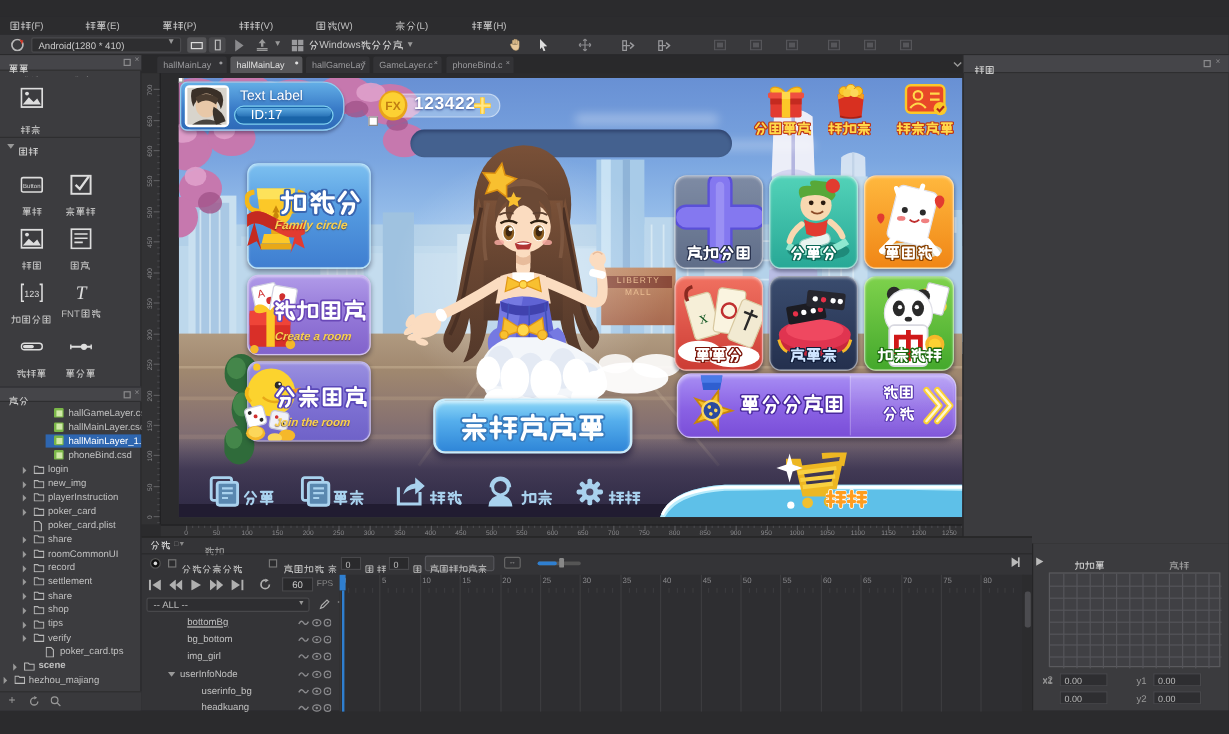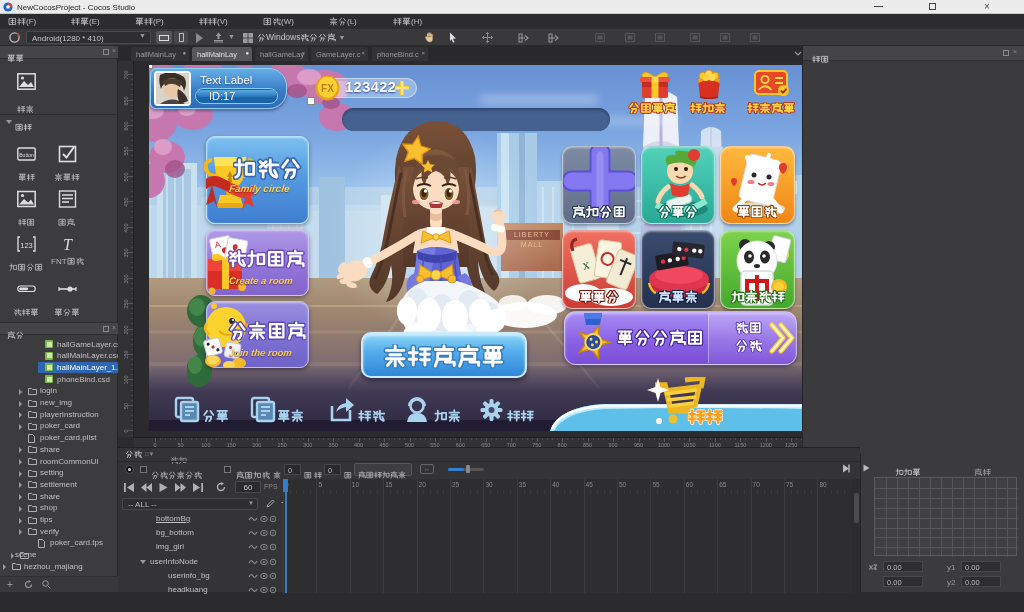--- a/index.html
+++ b/index.html
@@ -30,31 +30,20 @@
         </symbol>
 <symbol id="z6" viewBox="0 0 100 100">
           <path d="M14,14 H86 M30,14 V30 M52,14 V30 M74,14 V30 M22,38 H78 V58 H22 Z M36,48 H64 M14,74 H86 M50,58 V90"></path>
         </symbol>
 <symbol id="z7" viewBox="0 0 100 100">
           <path d="M38,14 L16,44 M62,14 L84,44 M32,56 H68 Q68,84 54,90 M42,56 L28,90"></path>
         </symbol>
 </defs>
 </svg>
 
-<div class="abs" style="left:0;top:0;width:1024px;height:14px;background:#ececec;border-bottom:1px solid #c8c8c8;">
- <svg class="abs" style="left:3px;top:2px" width="10" height="10" viewBox="0 0 10 10">
-        <circle cx="5" cy="5" r="4.6" fill="#1a6acd"></circle>
-        <path d="M5,1 A4,4 0 0 1 9,5 L5,5 Z" fill="#e8453c"></path>
-        <circle cx="5" cy="5" r="1.8" fill="#fff"></circle>
-      </svg>
- <div class="abs" style="left:17px;top:2.5px;font-size:8px;color:#222;">NewCocosProject - Cocos Studio</div>
- <div class="abs" style="left:874px;top:6px;width:9px;height:1px;background:#444;"></div>
- <div class="abs" style="left:929px;top:3px;width:7px;height:7px;border:1px solid #444;"></div>
- <div class="abs" style="left:984px;top:2px;font-size:10px;color:#444;line-height:10px;">×</div>
-</div>
 <div class="abs" style="left:0;top:14px;width:1024px;height:15px;background:#2c2c2e;">
       <div class="abs" style="left:8px;top:3px;display:flex;align-items:center;color:#c0c0c0;">
         <svg width="18" height="9" viewBox="0 0 200 100" style="display:inline-block;vertical-align:middle;margin-top:0px" fill="none" stroke-linecap="round" stroke-linejoin="round">
           <use href="#z0" x="0" y="0" width="100" height="100" stroke="#c0c0c0" stroke-width="9"></use>
           <use href="#z1" x="100" y="0" width="100" height="100" stroke="#c0c0c0" stroke-width="9"></use>
         </svg>
         <span style="font-size:8px;">(F)</span>
       </div>
       <div class="abs" style="left:71px;top:3px;display:flex;align-items:center;color:#c0c0c0;">
         <svg width="18" height="9" viewBox="0 0 200 100" style="display:inline-block;vertical-align:middle;margin-top:0px" fill="none" stroke-linecap="round" stroke-linejoin="round">
@@ -347,21 +336,21 @@
       <div class="abs" style="left:40px;top:398.8px;font-size:8px;color:#c0c0c0;white-space:nowrap;">share</div>
       <div class="abs" style="left:19px;top:413.0px;width:0;height:0;border-left:3.5px solid #999;border-top:3px solid transparent;border-bottom:3px solid transparent;"></div>
       <svg class="abs" style="left:28px;top:411.0px" width="9" height="8" viewBox="0 0 9 8">
         <path d="M0.5,1.5 H3.5 L4.5,2.5 H8.5 V7.5 H0.5 Z" fill="none" stroke="#bbb" stroke-width="0.9"></path>
       </svg>
       <div class="abs" style="left:40px;top:410.5px;font-size:8px;color:#c0c0c0;white-space:nowrap;">roomCommonUI</div>
       <div class="abs" style="left:19px;top:424.7px;width:0;height:0;border-left:3.5px solid #999;border-top:3px solid transparent;border-bottom:3px solid transparent;"></div>
       <svg class="abs" style="left:28px;top:422.7px" width="9" height="8" viewBox="0 0 9 8">
         <path d="M0.5,1.5 H3.5 L4.5,2.5 H8.5 V7.5 H0.5 Z" fill="none" stroke="#bbb" stroke-width="0.9"></path>
       </svg>
-      <div class="abs" style="left:40px;top:422.2px;font-size:8px;color:#c0c0c0;white-space:nowrap;">setting</div>
+      <div class="abs" style="left:40px;top:422.2px;font-size:8px;color:#c0c0c0;white-space:nowrap;">record</div>
       <div class="abs" style="left:19px;top:436.4px;width:0;height:0;border-left:3.5px solid #999;border-top:3px solid transparent;border-bottom:3px solid transparent;"></div>
       <svg class="abs" style="left:28px;top:434.4px" width="9" height="8" viewBox="0 0 9 8">
         <path d="M0.5,1.5 H3.5 L4.5,2.5 H8.5 V7.5 H0.5 Z" fill="none" stroke="#bbb" stroke-width="0.9"></path>
       </svg>
       <div class="abs" style="left:40px;top:433.9px;font-size:8px;color:#c0c0c0;white-space:nowrap;">settlement</div>
       <div class="abs" style="left:19px;top:448.1px;width:0;height:0;border-left:3.5px solid #999;border-top:3px solid transparent;border-bottom:3px solid transparent;"></div>
       <svg class="abs" style="left:28px;top:446.1px" width="9" height="8" viewBox="0 0 9 8">
         <path d="M0.5,1.5 H3.5 L4.5,2.5 H8.5 V7.5 H0.5 Z" fill="none" stroke="#bbb" stroke-width="0.9"></path>
       </svg>
       <div class="abs" style="left:40px;top:445.6px;font-size:8px;color:#c0c0c0;white-space:nowrap;">share</div>
@@ -381,21 +370,21 @@
       </svg>
       <div class="abs" style="left:40px;top:480.7px;font-size:8px;color:#c0c0c0;white-space:nowrap;">verify</div>
       <svg class="abs" style="left:38px;top:492.9px" width="7" height="9" viewBox="0 0 7 9">
         <path d="M0.5,0.5 H4.5 L6.5,2.5 V8.5 H0.5 Z" fill="none" stroke="#bbb" stroke-width="0.9"></path>
       </svg>
       <div class="abs" style="left:50px;top:492.4px;font-size:8px;color:#c0c0c0;white-space:nowrap;">poker_card.tps</div>
       <div class="abs" style="left:11px;top:506.6px;width:0;height:0;border-left:3.5px solid #999;border-top:3px solid transparent;border-bottom:3px solid transparent;"></div>
       <svg class="abs" style="left:20px;top:504.6px" width="9" height="8" viewBox="0 0 9 8">
         <path d="M0.5,1.5 H3.5 L4.5,2.5 H8.5 V7.5 H0.5 Z" fill="none" stroke="#bbb" stroke-width="0.9"></path>
       </svg>
-      <div class="abs" style="left:15px;top:504.1px;font-size:8px;color:#c0c0c0;white-space:nowrap;">scene</div>
+      <div class="abs" style="left:32px;top:504.1px;font-size:8px;color:#c0c0c0;white-space:nowrap;font-weight:bold;">scene</div>
       <div class="abs" style="left:3px;top:518.3px;width:0;height:0;border-left:3.5px solid #999;border-top:3px solid transparent;border-bottom:3px solid transparent;"></div>
       <svg class="abs" style="left:12px;top:516.3px" width="9" height="8" viewBox="0 0 9 8">
         <path d="M0.5,1.5 H3.5 L4.5,2.5 H8.5 V7.5 H0.5 Z" fill="none" stroke="#bbb" stroke-width="0.9"></path>
       </svg>
       <div class="abs" style="left:24px;top:515.8px;font-size:8px;color:#c0c0c0;white-space:nowrap;">hezhou_majiang</div>
       <div class="abs" style="left:0;top:530px;width:118px;height:16px;background:#39393c;border-top:1px solid #2e2e30;">
         <span style="position:absolute;left:7px;top:2px;color:#999;font-size:10px;">+</span>
         <svg style="position:absolute;left:24px;top:3px" width="9" height="9" viewBox="0 0 9 9">
           <path d="M7.5,4.5 A3,3 0 1 1 4.5,1.5" fill="none" stroke="#999" stroke-width="1.1"></path>
           <path d="M4.5,0 L7,1.5 L4.5,3 Z" fill="#999"></path>

